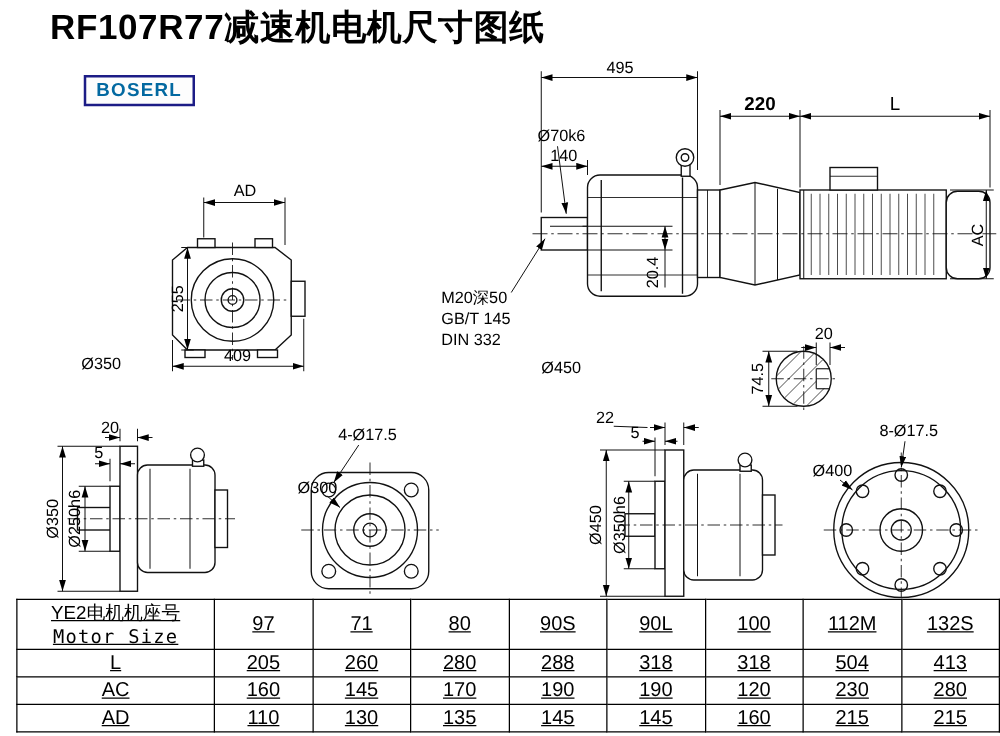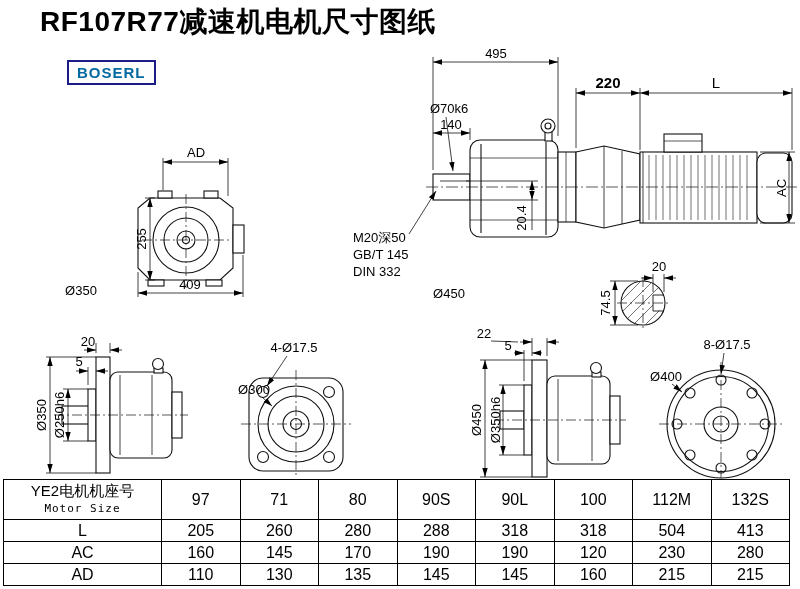--- a/index.html
+++ b/index.html
@@ -8,28 +8,28 @@
   .canvas { position:absolute; left:0; top:0; width:800px; height:589px; background:#fff; }
   .title { position:absolute; left:8px; top:3px; font-size:28px; font-weight:bold;
     letter-spacing:0.5px; white-space:nowrap;margin-left:32px; }
   .logo { position:absolute; left:67px; top:60px; border:2px solid #1c1c86;
     color:#0369a1; font-weight:bold; font-size:15px; line-height:19px;
     padding:1px 8px; letter-spacing:1px; background:#fdfdfd; }
   svg.drawing { position:absolute; left:0; top:0; }
   svg text { font-family:"Liberation Sans", sans-serif; font-size:13px; fill:#000; }
   svg text.big { font-size:15px; }
   svg text.bold { font-weight:bold; }
-  table.spec { position:absolute; left:3px; top:479px; width:787px;
-    border-collapse:collapse; table-layout:fixed; background:#fff; }
+  table.spec { position:absolute; left:13px; top:479px; width:787px;
+    border-collapse:collapse; table-layout:fixed; background:#fff;text-decoration:underline; }
   table.spec th, table.spec td { border:1px solid #000; text-align:center;
     vertical-align:middle; font-weight:normal; font-size:16px; background:#fff; }
   tr.hdr th { height:40px; }
   tr.datarow th, tr.datarow td { height:22px; }
   .hdr-cn { font-size:15px; line-height:19px; }
-  .hdr-en { font-size:11px; line-height:18px; font-family:"DejaVu Sans Mono", monospace; letter-spacing:1px; }
+  .hdr-en { font-size:15px; line-height:18px; font-family:"DejaVu Sans Mono", monospace; letter-spacing:1px; }
   col.c0 { width:158px; }
 </style>
 </head>
 <body>
 
 <div class="canvas">
 
   <svg class="drawing" width="800" height="479" viewBox="0 0 800 479">
     <defs>
       <marker id="ar" markerWidth="10" markerHeight="7" refX="9" refY="3" orient="auto-start-reverse" markerUnits="userSpaceOnUse">

